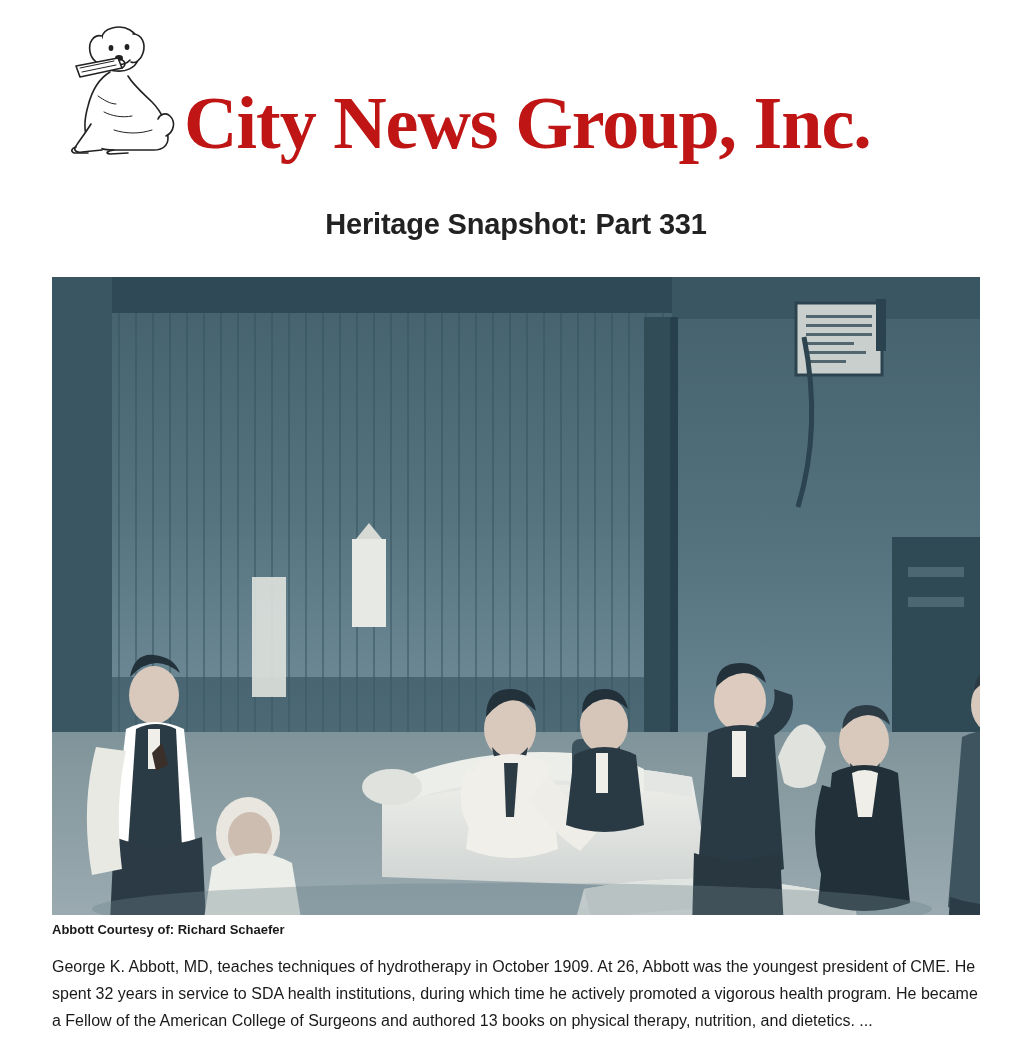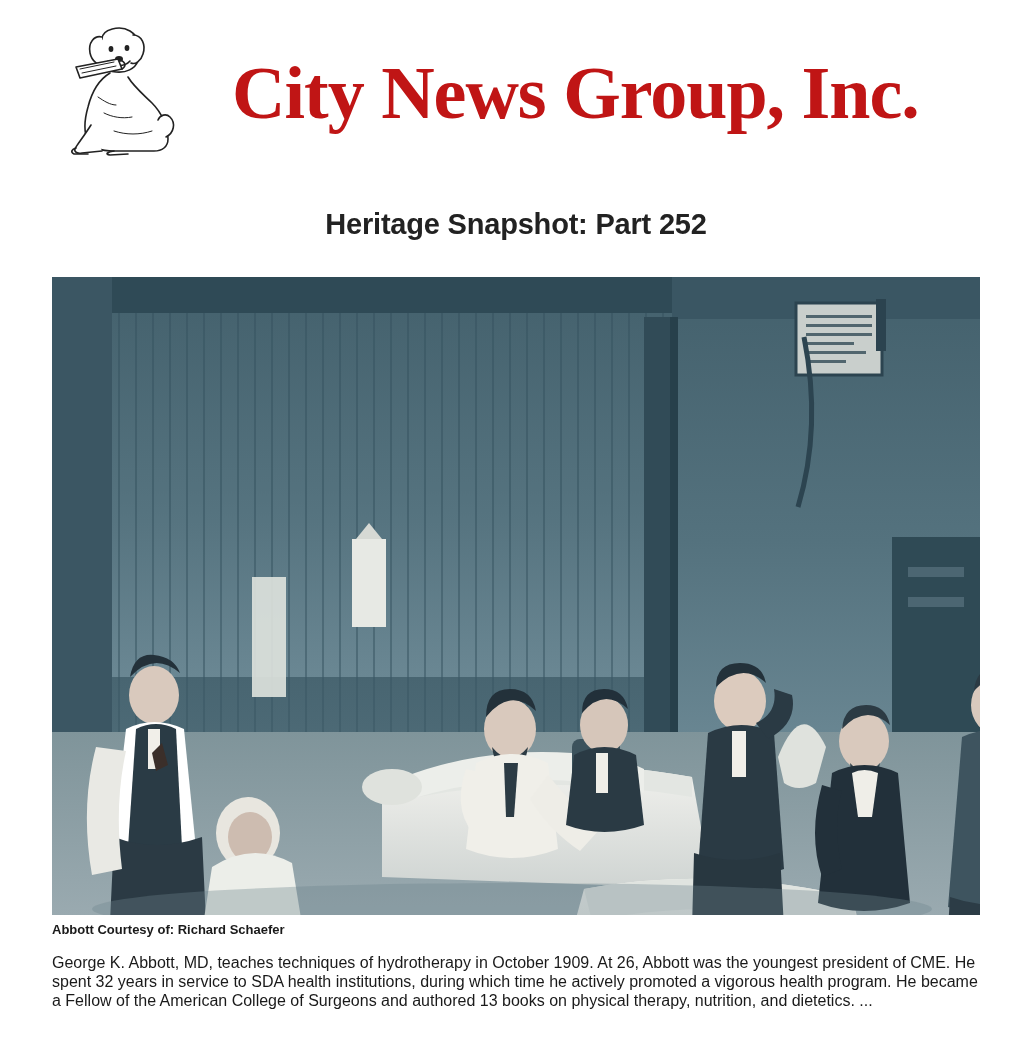--- a/index.html
+++ b/index.html
@@ -17,25 +17,24 @@
   .page {
     width: 1032px;
     box-sizing: border-box;
     padding: 0;
     position: relative;
   }
 
   
   .masthead {
     display: flex;
-    align-items: center;
+    align-items: flex-end;
     padding: 22px 8px 0 58px;
     height: 160px;
     box-sizing: border-box;
-    gap: 48px;
   }
   .logo-dog {
     width: 118px;
     height: 140px;
     flex: 0 0 118px;
     position: relative;
     margin-right: 8px;
   }
   .logo-dog svg { display: block; }
   .masthead-title {
@@ -82,21 +81,21 @@
     padding-top: 7px;
   }
   .credit {
     font-size: 13px;
     font-weight: bold;
     color: #1a1a1a;
     margin-bottom: 5px;
   }
   .caption-text {
     font-size: 16px;
-    line-height: 19px;
+    line-height: 27px;
     color: #1a1a1a;
     text-align: left;
   }
 </style>
 </head>
 <body>
 
 <div class="page">
 
   <header class="masthead">
@@ -130,21 +129,21 @@
 
           <path d="M40 76 C46 80, 52 84, 58 84" stroke-width="1"></path>
           <path d="M46 92 C54 96, 64 98, 74 96" stroke-width="1"></path>
           <path d="M56 110 C68 114, 82 114, 94 110" stroke-width="1"></path>
         </g>
       </svg>
     </div>
     <div class="masthead-title">City News Group, Inc.</div>
   </header>
 
-  <h1 class="headline">Heritage Snapshot: Part 252</h1>
+  <h1 class="headline">Heritage Snapshot: Part 331</h1>
 
   <div class="photo-wrap">
     <div class="photo">
       <svg viewBox="0 0 928 638" preserveAspectRatio="none" xmlns="http://www.w3.org/2000/svg" aria-hidden="true">
         <defs>
           <linearGradient id="wallg" x1="0" y1="0" x2="0" y2="1">
             <stop offset="0%" stop-color="#43606c"></stop>
             <stop offset="55%" stop-color="#54727e"></stop>
             <stop offset="100%" stop-color="#6b8894"></stop>
           </linearGradient>

